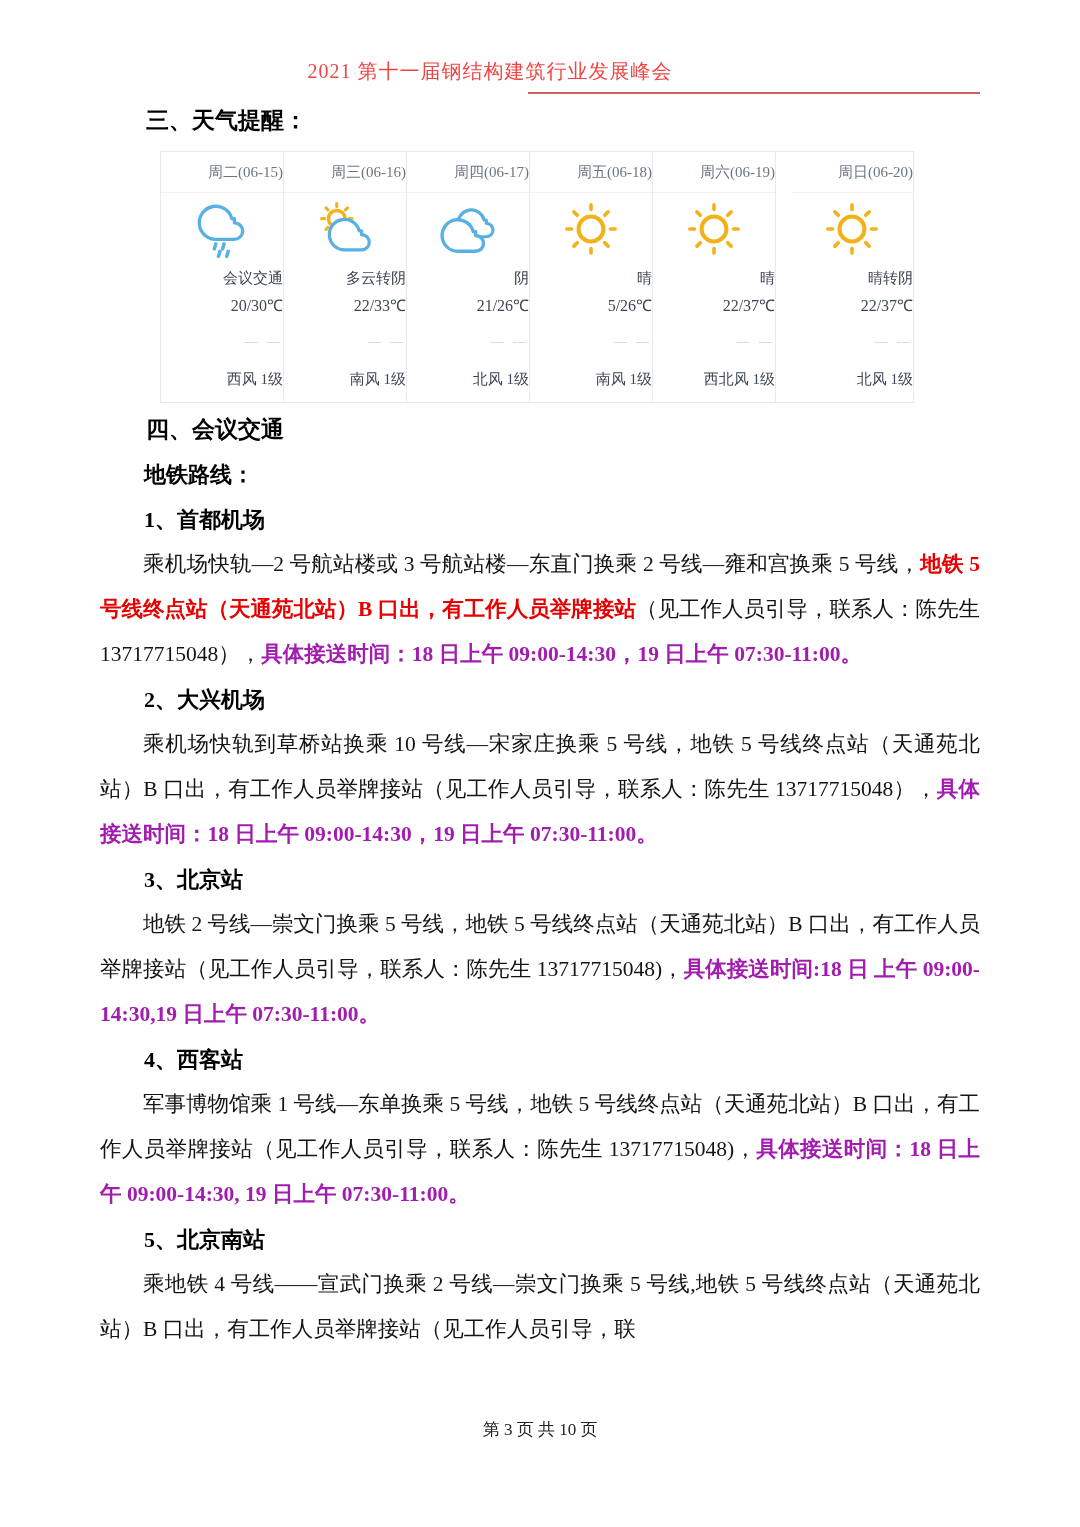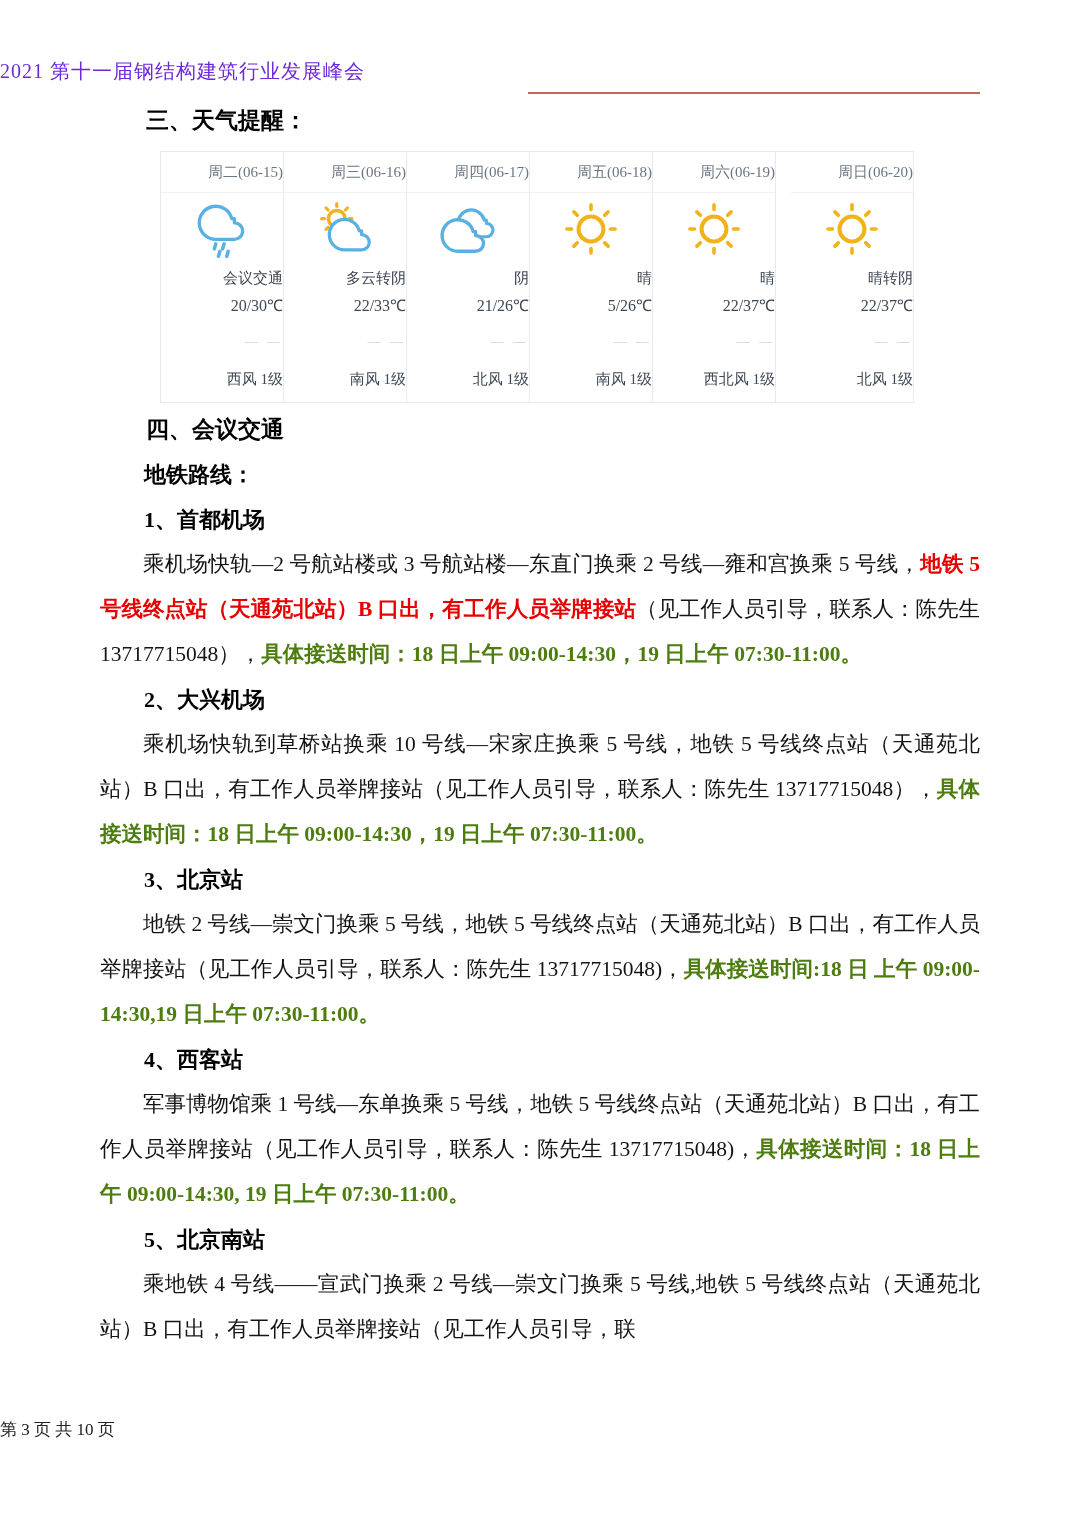--- a/index.html
+++ b/index.html
@@ -1,39 +1,39 @@
 <!DOCTYPE html>
 <html><head>
 <meta charset="utf-8">
 <style>
   html,body{margin:0;padding:0;background:#ffffff;}
   .page{
     width:1080px;height:1527px;position:relative;background:#ffffff;overflow:hidden;
     font-family:"Liberation Serif","DejaVu Serif",serif;color:#141414;
   }
-  .header{padding:58px 100px 0 0;text-align:left;font-size:20px;color:#6d28d9;letter-spacing:1px;}
+  .header{padding:58px 100px 0 0;text-align:center;font-size:20px;color:#ef4444;letter-spacing:1px;}
   .header-rule{height:2px;background:#c9625c;width:452px;margin:7px 100px 0 auto;}
   .content{padding:4px 100px 0 100px;}
   .sec-heading{font-size:23px;font-weight:bold;line-height:45px;text-indent:2em;margin:0;color:#000;}
   .sub-heading{font-size:22px;font-weight:bold;line-height:45px;text-indent:2em;margin:0;color:#000;}
 
   .weather-table{display:flex;width:752px;margin:8px 0 4px 60px;border:1px solid #e6e9ef;background:#fff;}
   .wcol{flex:1;border-right:1px solid #e6e9ef;text-align:right;font-family:Liberation Serif, serif;}
   .wcol:last-child{border-right:none;padding-left:15px;}
   .wday{font-size:15px;color:#6b7682;line-height:40px;border-bottom:1px solid #eef1f5;white-space:nowrap;}
   .wicon{height:72px;display:flex;align-items:center;justify-content:center;}
   .wcond{font-size:15px;color:#3e4854;line-height:26px;white-space:nowrap;}
   .wtemp{font-size:16px;color:#3e4854;line-height:30px;}
   .wdash{font-size:13px;color:#c4cad2;line-height:40px;letter-spacing:3px;}
   .wwind{font-size:15px;color:#3e4854;line-height:36px;padding-bottom:5px;white-space:nowrap;}
 
   .para{font-size:21.5px;line-height:45px;text-indent:2em;text-align:justify;margin:0;color:#141414;}
-  .run-bold{font-weight:bold;color:#4d7c0f;}
+  .run-bold{font-weight:bold;color:#a21caf;}
   .run-red{font-weight:bold;color:#e60000;}
-  .footer{position:absolute;left:0;right:0;bottom:86px;font-size:17px;color:#222;}
+  .footer{position:absolute;left:0;right:0;bottom:86px;text-align:center;font-size:17px;color:#222;}
 </style>
 </head>
 <body>
 
 <div class="page">
 
   <div class="header">2021 第十一届钢结构建筑行业发展峰会</div>
   <div class="header-rule"></div>
 
   <div class="content">

